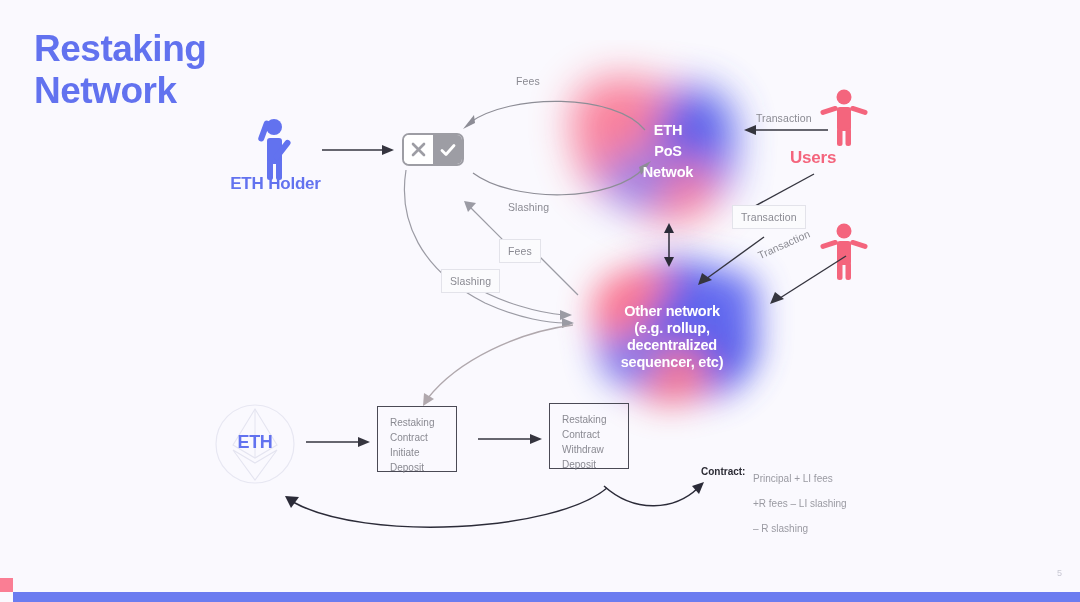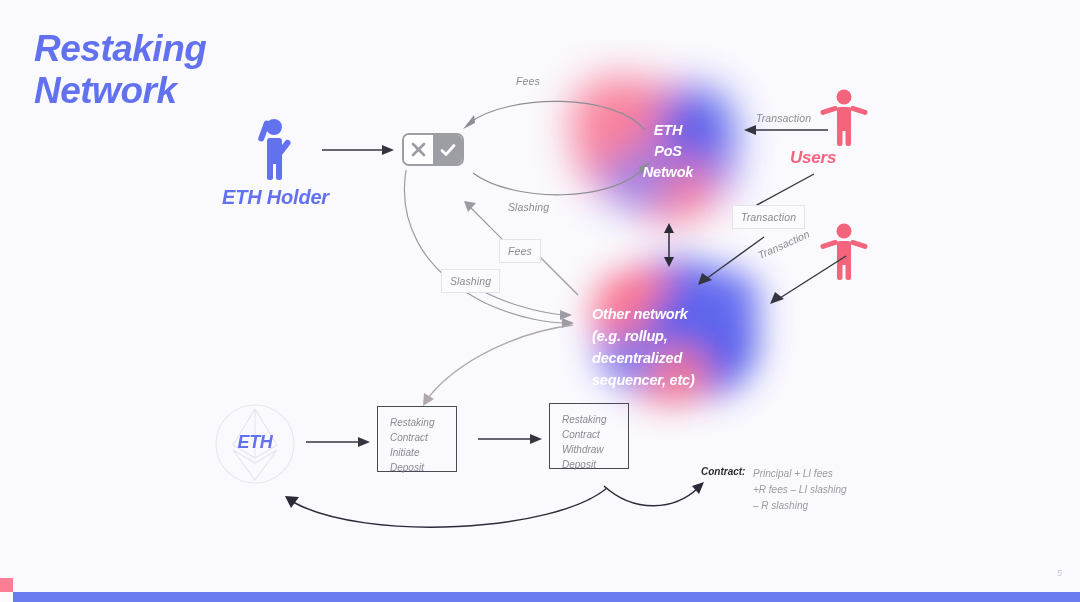--- a/index.html
+++ b/index.html
@@ -3,37 +3,37 @@
 <meta charset="utf-8">
 <style>
   html,body{margin:0;padding:0;}
   body{
     width:1080px;height:602px;
     background:#faf9fe;
     font-family:"Liberation Sans", sans-serif;
     overflow:hidden;
     position:relative;
   }
-  #stage{position:absolute;inset:0;width:1080px;height:602px;font-style:italic;}
+  #stage{position:absolute;inset:0;width:1080px;height:602px;}
 
   
   #title{
     position:absolute;left:34px;top:28px;
     font-size:37px;line-height:42px;font-weight:bold;
     color:#6272ef;letter-spacing:-0.5px;white-space:pre-line;
   }
 
   
   .abs{position:absolute;}
 
   
   #eth-holder-figure{position:absolute;left:245px;top:118px;width:60px;height:62px;}
   #eth-holder-label{
-    position:absolute;left:218px;top:186px;width:115px;text-align:center;
-    font-size:20px;font-weight:bold;color:#6272ef;letter-spacing:-0.2px;
+    position:absolute;left:218px;top:174px;width:115px;text-align:center;
+    font-size:17px;font-weight:bold;color:#6272ef;letter-spacing:-0.2px;
   }
 
   
   #toggle{
     position:absolute;left:402px;top:133px;width:62px;height:33px;
     border:2px solid #9d9da4;border-radius:7px;overflow:hidden;
     display:flex;box-sizing:border-box;background:#ffffff;
   }
   #toggle .half{width:50%;height:100%;display:flex;align-items:center;justify-content:center;}
   #toggle .half.off{background:#ffffff;}
@@ -48,22 +48,22 @@
     font-size:17px;font-weight:bold;color:#f4657d;letter-spacing:-0.2px;
   }
 
   
   #eth-pos-label{
     position:absolute;left:608px;top:120px;width:120px;text-align:center;
     font-size:14.5px;line-height:21px;font-weight:bold;color:#ffffff;
     white-space:pre-line;letter-spacing:-0.2px;
   }
   #other-network-label{
-    position:absolute;left:592px;top:303px;width:160px;
-    font-size:14.5px;line-height:22px;font-weight:bold;color:#ffffff;
+    position:absolute;left:592px;top:303px;width:160px;text-align:center;
+    font-size:14.5px;line-height:17px;font-weight:bold;color:#ffffff;
     white-space:pre-line;letter-spacing:-0.2px;
   }
 
   
   .edge-label{
     position:absolute;font-size:10.5px;color:#8a8a92;letter-spacing:0.1px;
     white-space:nowrap;
   }
   .edge-label.boxed{
     background:#fbfbfd;border:1px solid #e3e3ea;
@@ -94,21 +94,21 @@
   #contract-box-1{left:377px;top:406px;}
   #contract-box-2{left:549px;top:403px;}
 
   
   #receives-label{
     position:absolute;left:701px;top:466px;
     font-size:10px;font-weight:bold;color:#2c2c35;
   }
   #receives-items{
     position:absolute;left:753px;top:466px;
-    font-size:10px;line-height:16px;color:#9a9aa2;white-space:pre-line;
+    font-size:10px;line-height:25px;color:#9a9aa2;white-space:pre-line;
   }
 
   
   #page-number{
     position:absolute;right:18px;top:568px;
     font-size:9px;color:#c9c9d4;
   }
   #footer-bar-blue{position:absolute;left:13px;top:592px;width:1067px;height:10px;background:#6b7cf0;}
   #footer-bar-pink{position:absolute;left:0px;top:578px;width:13px;height:14px;background:#fa7e94;}
 

